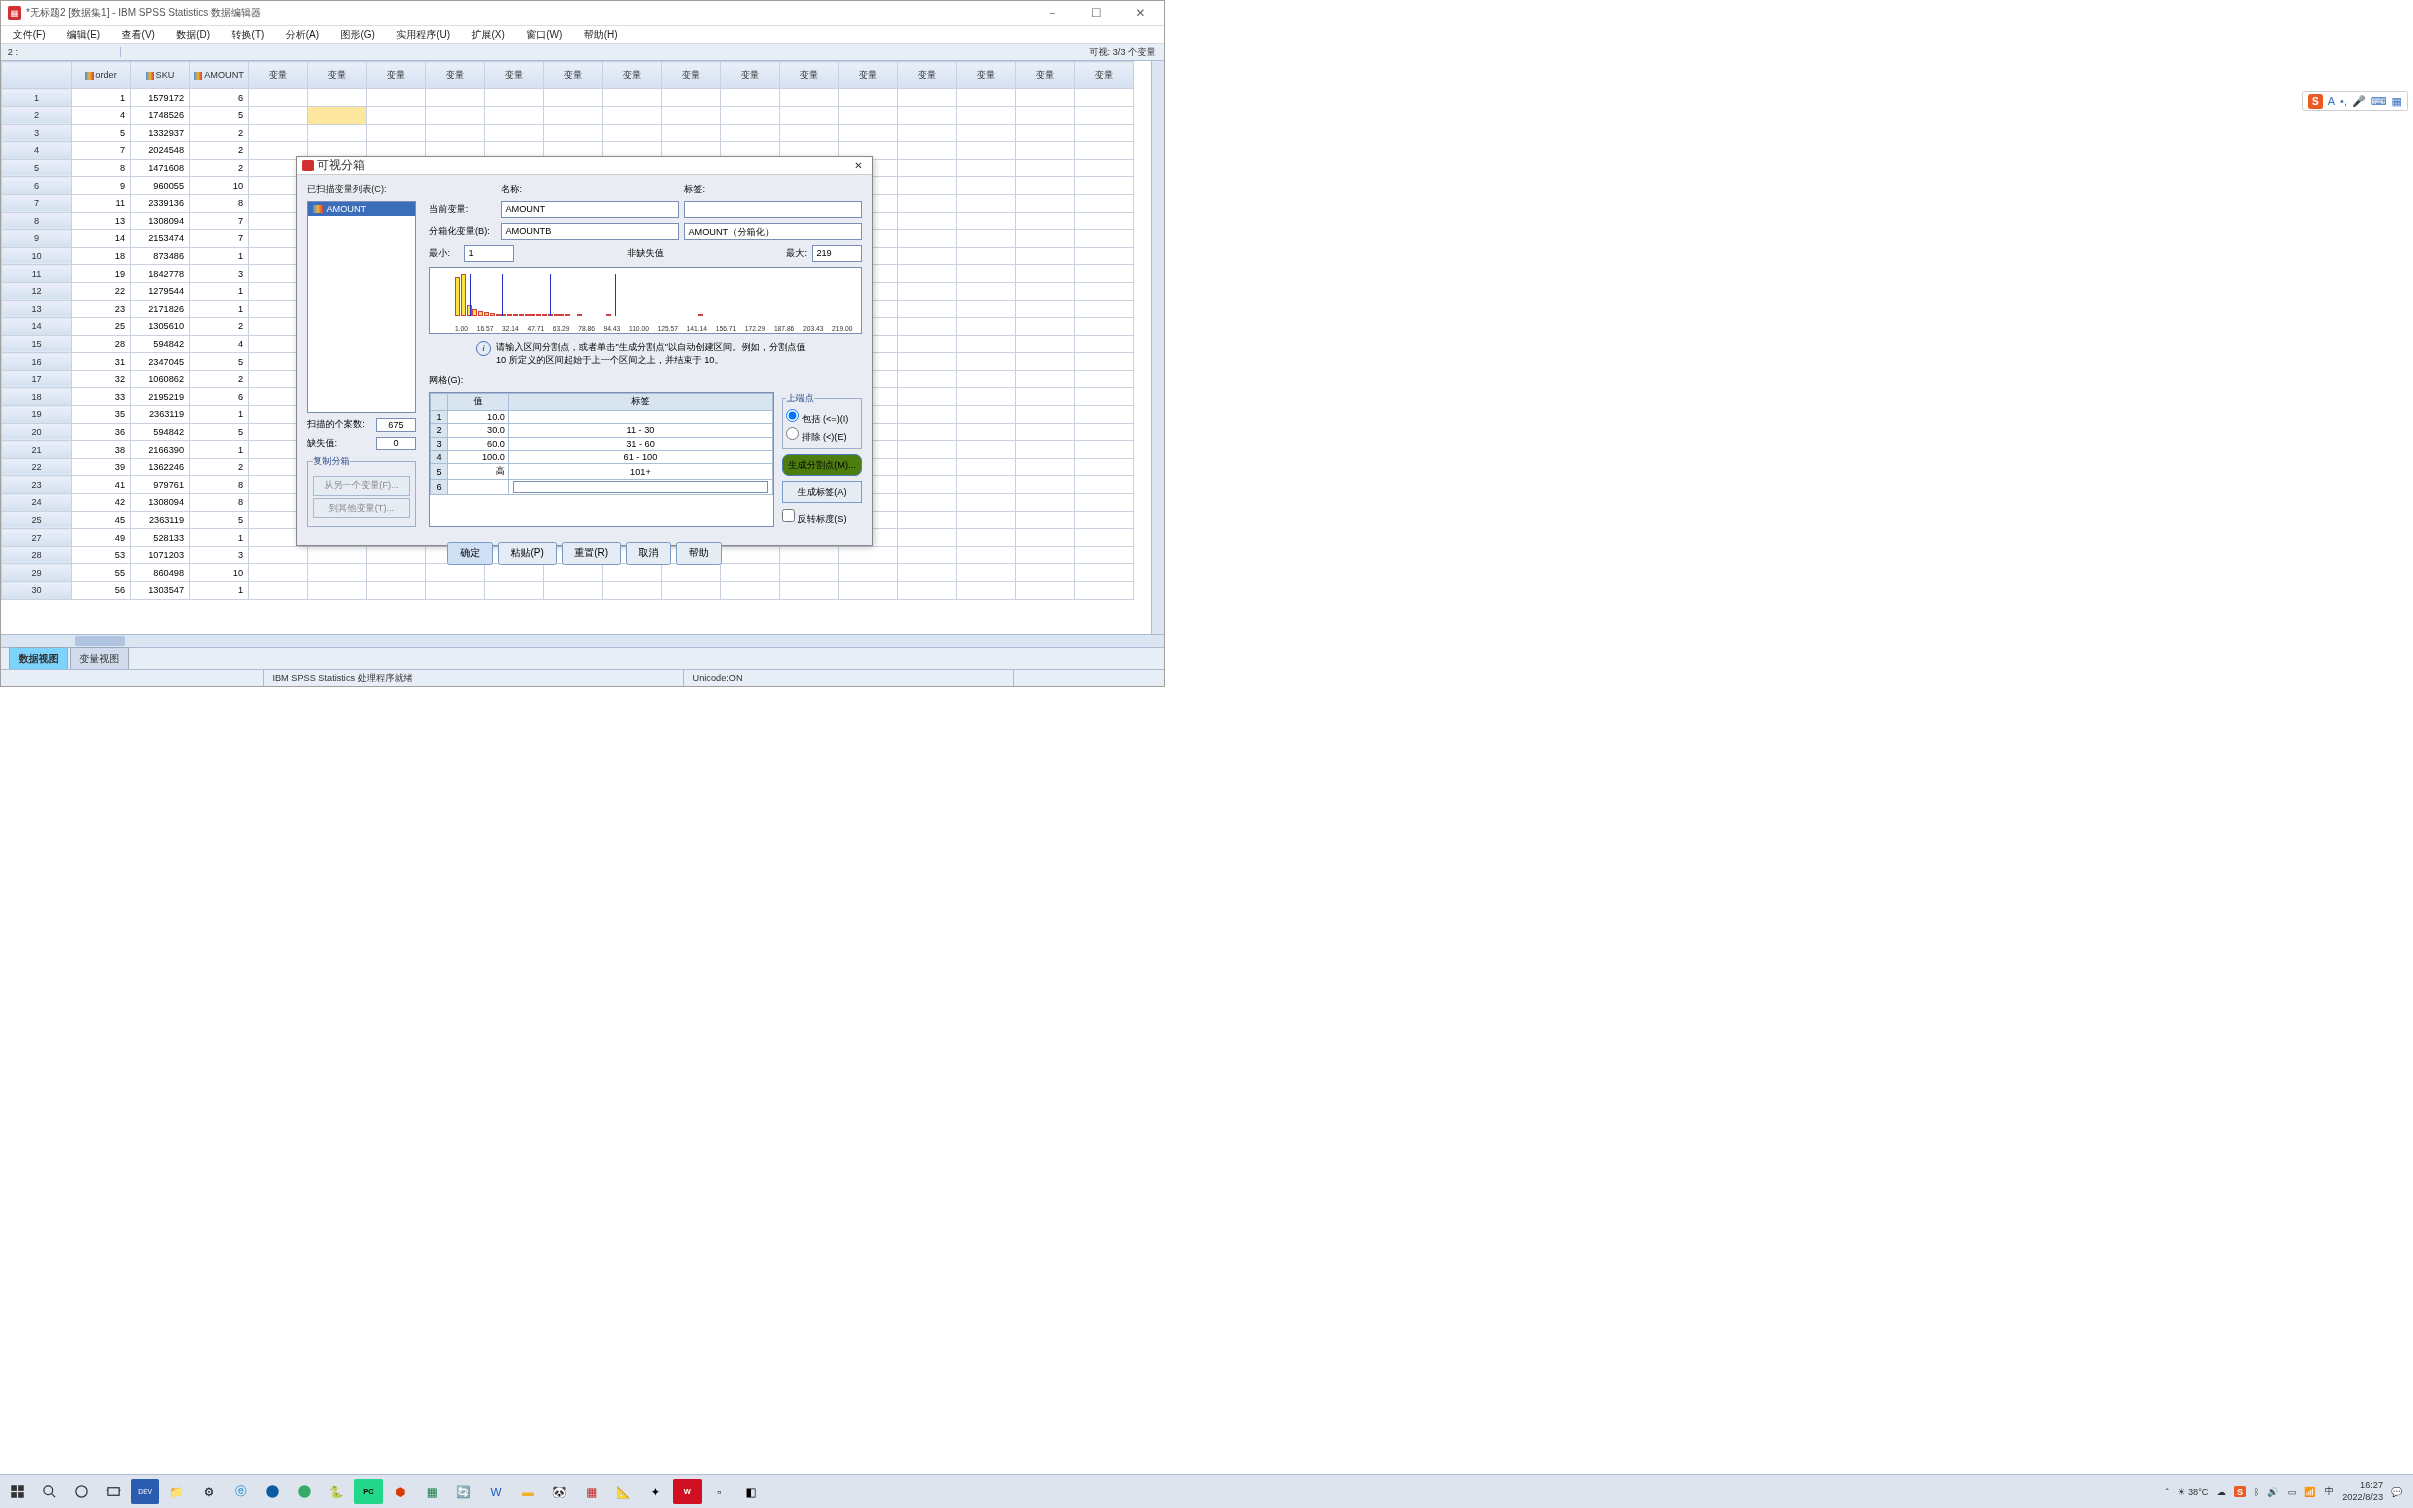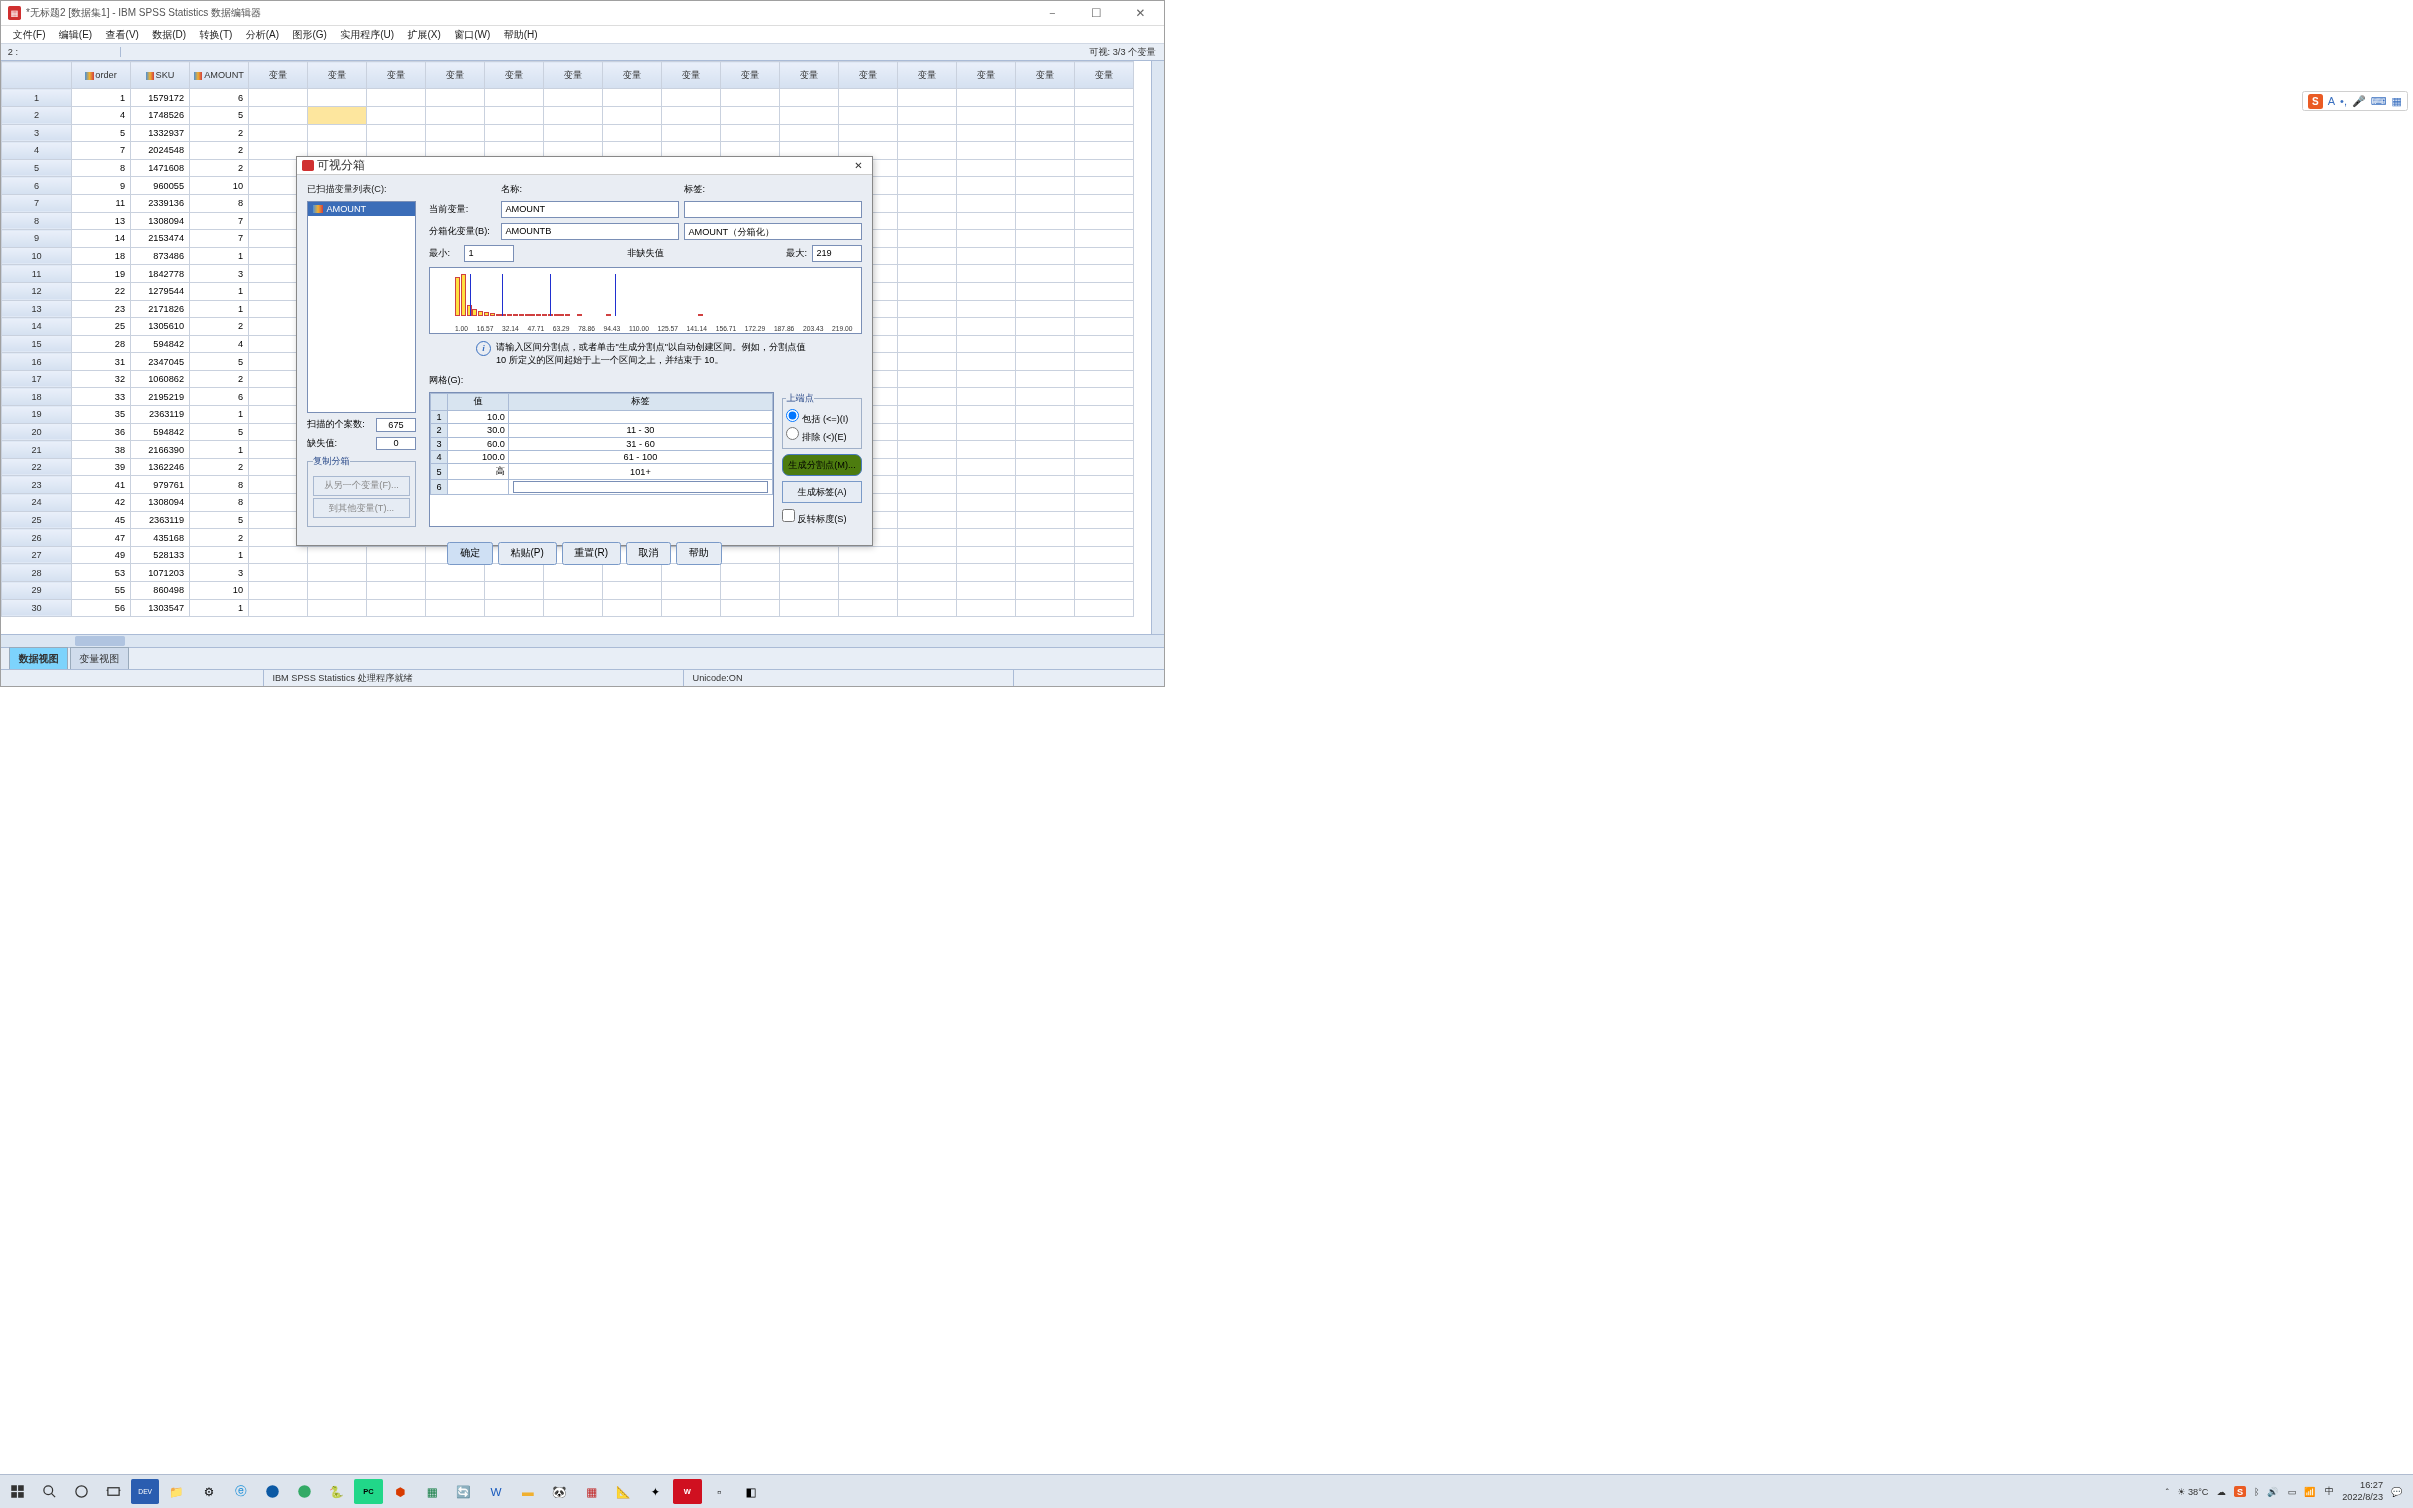--- a/index.html
+++ b/index.html
@@ -3,21 +3,21 @@
 <meta charset="utf-8">
 <style>
 * { margin: 0; padding: 0; box-sizing: border-box; font-family: "Microsoft YaHei", Arial, sans-serif; }
 body { background: #fff; font-size: 10px; overflow: hidden; }
 .window { width: 1165px; height: 687px; display: flex; flex-direction: column; background: #fff; border: 0.8px solid #a0a0a0; }
 .titlebar { height: 25px; background: #fff; border-bottom: 0.8px solid #ddd; display: flex; align-items: center; padding: 0 6.7px; }
 .titlebar .icon { width: 13.4px; height: 13.4px; background: #d03030; border-radius: 1.7px; margin-right: 5px; display: flex; align-items: center; justify-content: center; color: #fff; font-size: 8.4px; }
 .titlebar .title { flex: 1; color: #555; font-size: 10px; }
 .titlebar .winbtns { display: flex; gap: 10px; }
 .titlebar .winbtns span { width: 34px; text-align: center; color: #666; cursor: pointer; font-size: 11.7px; }
-.menubar { height: 18.4px; background: #fff; display: flex; align-items: center; padding: 0 5px; gap: 0; border-bottom: 0.8px solid #d0d8e4; }
+.menubar { height: 18.4px; background: #fff; display: flex; align-items: center; padding: 0 5px; gap: 8px; border-bottom: 0.8px solid #d0d8e4; }
 .menubar span { padding: 1.7px 6.7px; cursor: pointer; font-size: 10px; color: #222; }
 .infobar { height: 17px; background: #e8eef6; border-bottom: 0.8px solid #aabbd6; display: flex; align-items: center; padding: 0 3.4px; font-size: 9.2px; color: #333; }
 .infobar .left { width: 117px; border-right: 0.8px solid #aabbd6; padding-left: 3.4px; }
 .infobar .right { margin-left: auto; padding: 0 5px; }
 .grid-area { flex: 1; display: flex; overflow: hidden; position: relative; }
 .grid { flex: 1; overflow: auto; background: #fff; }
 table.data { border-collapse: collapse; width: auto; }
 table.data th, table.data td { border: 0.8px solid #c9d1de; height: 17.6px; font-size: 9.2px; text-align: center; }
 table.data th { background: linear-gradient(#eaf0fa, #d4e0f0); font-weight: normal; color: #333; padding: 1.7px 3.4px; }
 table.data th.rowh { width: 70px; background: linear-gradient(#eaf0fa, #d4e0f0); }
@@ -666,41 +666,20 @@
               <td class="empty"></td>
               <td class="empty"></td>
               <td class="empty"></td>
               <td class="empty"></td>
               <td class="empty"></td>
               <td class="empty"></td>
               <td class="empty"></td>
               <td class="empty"></td>
             </tr>
             <tr>
-              <th class="rowh rownum">26</th>
-              <td>47</td>
-              <td>435168</td>
-              <td>2</td>
-              <td class="empty"></td>
-              <td class="empty"></td>
-              <td class="empty"></td>
-              <td class="empty"></td>
-              <td class="empty"></td>
-              <td class="empty"></td>
-              <td class="empty"></td>
-              <td class="empty"></td>
-              <td class="empty"></td>
-              <td class="empty"></td>
-              <td class="empty"></td>
-              <td class="empty"></td>
-              <td class="empty"></td>
-              <td class="empty"></td>
-              <td class="empty"></td>
-            </tr>
-            <tr>
               <th class="rowh rownum">27</th>
               <td>49</td>
               <td>528133</td>
               <td>1</td>
               <td class="empty"></td>
               <td class="empty"></td>
               <td class="empty"></td>
               <td class="empty"></td>
               <td class="empty"></td>
               <td class="empty"></td>

